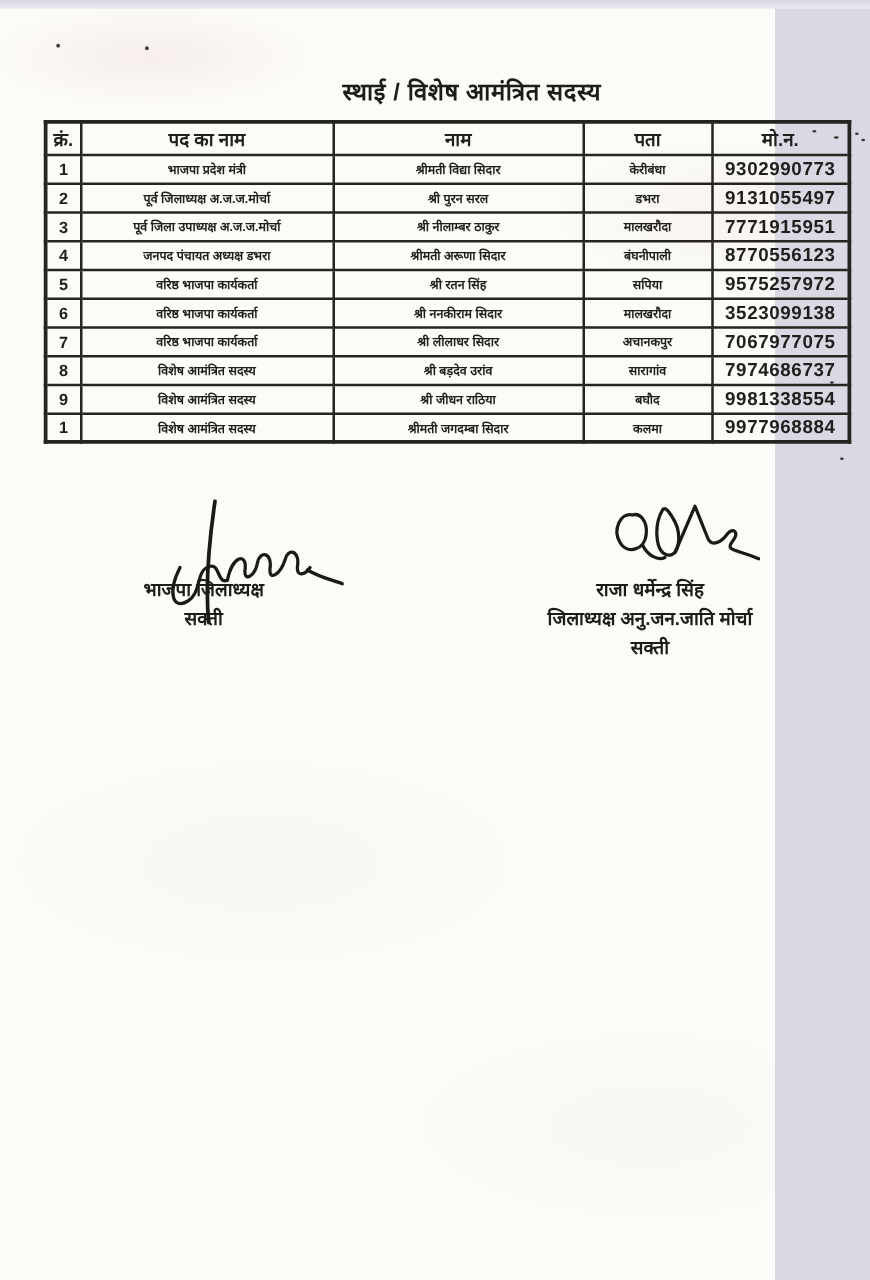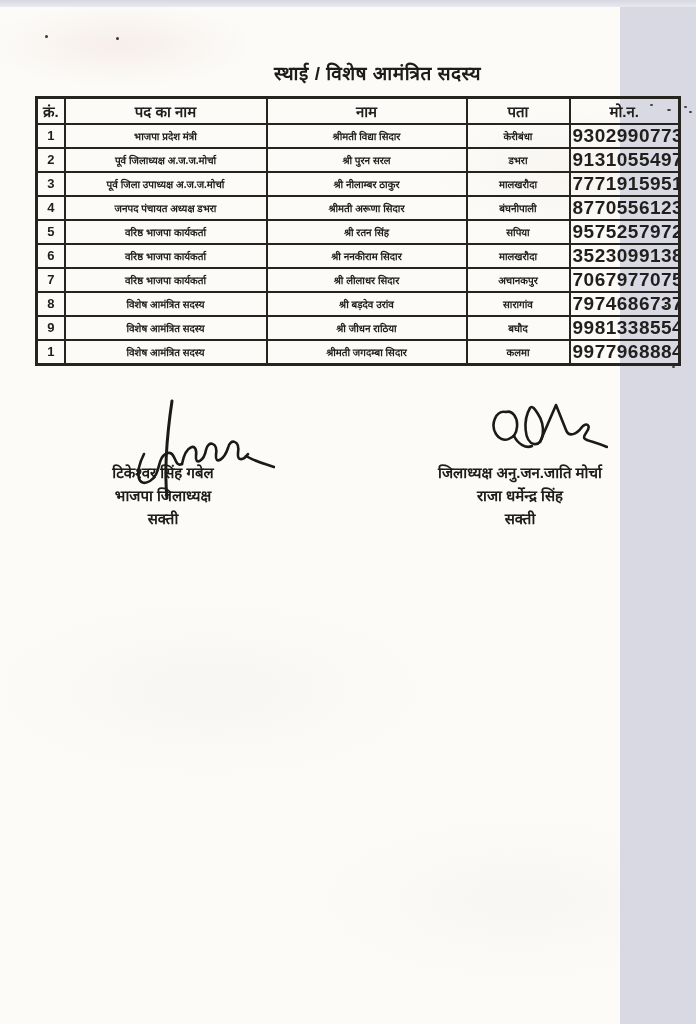--- a/index.html
+++ b/index.html
@@ -43,21 +43,21 @@
     padding:0 2px;
     text-align:center;vertical-align:middle;
     overflow:hidden;white-space:nowrap;
   }
   table.members{border:3px solid #26241f;}
   table.members thead tr{height:26px;}
   table.members tbody tr{height:23px;}
   table.members th{font-size:15px;font-weight:bold;margin-top:20px;}
   td.c-sr{font-size:13px;font-weight:bold;}
   td.c-post, td.c-name, td.c-addr{font-size:10px;font-weight:600;}
-  td.c-phone{font-size:19px;font-weight:bold;letter-spacing:0.5px;}
+  td.c-phone{font-size:15px;font-weight:bold;letter-spacing:0.5px;}
   .sig{position:absolute;color:#1d1c1a;}
   .sig-text{text-align:center;}
   .sig-line{font-size:15px;font-weight:bold;line-height:23px;white-space:nowrap;}
   .scribble{position:absolute;}
   .scribble path{fill:none;stroke:#1b1a18;stroke-linecap:round;stroke-linejoin:round;}
   .speck{position:absolute;background:#3a3730;border-radius:50%;}
 </style>
 </head>
 <body>
 
@@ -168,32 +168,31 @@
   </table>
 
   <svg class="scribble" style="left:110px;top:398px;" width="165" height="102" viewBox="0 0 165 102">
     <path d="M 62 3 C 58 30 54 70 57 100" stroke-width="3"></path>
     <path d="M 34 56 C 24 76 28 90 40 83 C 52 76 46 58 58 55 C 66 53 64 70 72 66" stroke-width="2.6"></path>
     <path d="M 72 66 C 76 46 88 44 86 58 C 85 68 94 63 96 52 C 98 42 108 44 106 57 C 105 67 114 62 118 50 C 120 40 130 42 128 55 C 127 64 134 62 138 56" stroke-width="2.6"></path>
     <path d="M 136 58 C 146 64 156 66 164 69" stroke-width="2.6"></path>
   </svg>
   <div class="sig left" style="left:73px;top:461px;width:180px;">
     <div class="sig-text">
-      <div class="sig-line">टिकेश्वर सिंह गबेल</div>
       <div class="sig-line">भाजपा जिलाध्यक्ष</div>
       <div class="sig-line">सक्ती</div>
     </div>
   </div>
 
   <svg class="scribble" style="left:488px;top:400px;" width="120" height="54" viewBox="0 0 120 54">
     <path d="M 18 12 C 8 10 2 24 8 34 C 14 44 28 40 29 27 C 30 17 24 10 18 12 Z" stroke-width="2.6"></path>
     <path d="M 26 36 C 30 44 38 49 44 46" stroke-width="2.6"></path>
     <path d="M 42 8 C 35 20 36 42 46 44 C 56 46 58 26 50 14 C 47 9 44 5 42 8 Z" stroke-width="2.6"></path>
     <path d="M 52 42 L 68 5 L 78 30 C 81 38 89 34 94 27 C 98 22 104 25 98 33 C 92 41 100 39 119 47" stroke-width="2.6"></path>
   </svg>
   <div class="sig right" style="left:420px;top:461px;width:200px;">
     <div class="sig-text">
+      <div class="sig-line">राजा धर्मेन्द्र सिंह</div>
       <div class="sig-line">जिलाध्यक्ष अनु.जन.जाति मोर्चा</div>
-      <div class="sig-line">राजा धर्मेन्द्र सिंह</div>
       <div class="sig-line">सक्ती</div>
     </div>
   </div>
 </div>
 
 </body></html>

